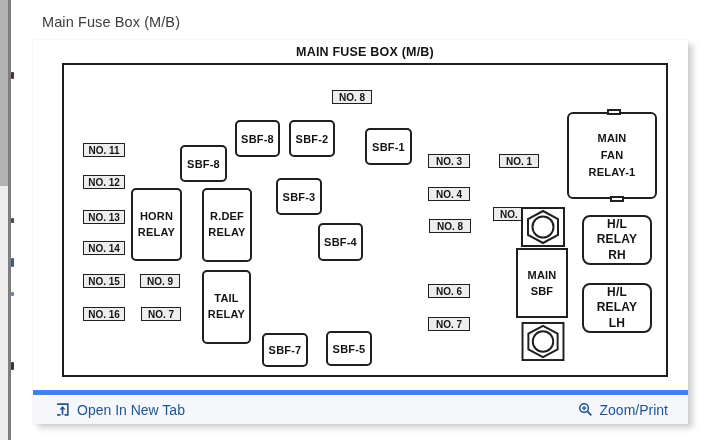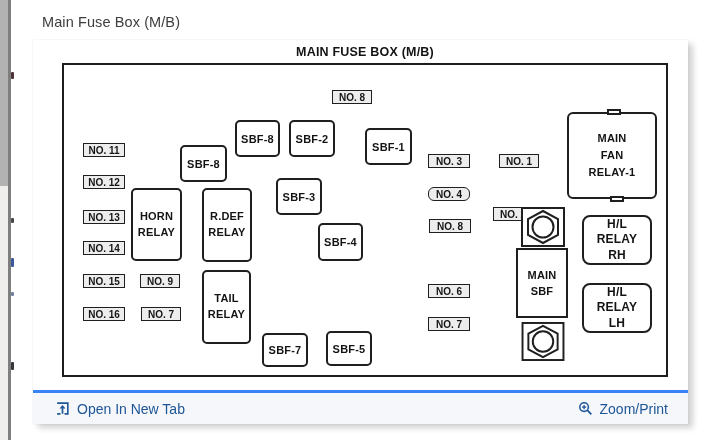--- a/index.html
+++ b/index.html
@@ -57,21 +57,21 @@
   .mainsbf-box{font-size:11px;line-height:1.5;letter-spacing:.2px;z-index:2;}
   .bolt-box{z-index:1;}
   .bolt-box svg{display:block;width:100%;height:100%;}
   .tab{position:absolute;box-sizing:border-box;border:2px solid #1f1f1f;background:#fff;width:14px;height:6px;}
   .tab-top{top:-5px;left:38px;}
   .tab-bottom{bottom:-5px;left:41px;}
 
   
   .footer{
     position:absolute;left:0;bottom:0;width:655px;height:34px;
-    background:#f5f7fa;border-top:3px solid #3b82f6;box-sizing:border-box;
+    background:#f5f7fa;border-top:5px solid #3b82f6;box-sizing:border-box;
     display:flex;align-items:center;justify-content:space-between;
     padding:0 20px 0 22px;
   }
   .flink{
     display:flex;align-items:center;gap:7px;
     color:#1d5596;font-size:14px;cursor:pointer;text-decoration:none;
   }
   .flink svg{display:block;}
 </style>
 </head>
@@ -97,21 +97,21 @@
       <div class="box sbf-box" style="left: 256px; top: 80px; width: 46px; height: 37px;">SBF-2</div>
       <div class="box sbf-box" style="left: 332px; top: 88px; width: 47px; height: 37px;">SBF-1</div>
       <div class="box no-box" style="left: 50px; top: 103px; width: 42px; height: 14px; text-align: right;">NO. 11</div>
       <div class="box sbf-box" style="left: 147px; top: 105px; width: 47px; height: 37px;">SBF-8</div>
       <div class="box no-box" style="left: 395px; top: 114px; width: 42px; height: 14px;">NO. 3</div>
       <div class="box no-box" style="left: 460px; top: 114px; width: 40px; height: 14px; margin-left: 6px;">NO. 1</div>
       <div class="box bigrelay-box" style="left: 534px; top: 72px; width: 90px; height: 87px;">MAIN
 FAN
 RELAY-1<div class="tab tab-top"></div><div class="tab tab-bottom"></div></div>
       <div class="box no-box" style="left: 50px; top: 135px; width: 42px; height: 14px;">NO. 12</div>
-      <div class="box no-box" style="left: 395px; top: 147px; width: 42px; height: 14px; border-radius: 6px;">NO. 4</div>
+      <div class="box no-box" style="left: 395px; top: 147px; width: 42px; height: 14px;">NO. 4</div>
       <div class="box no-box" style="left: 460px; top: 147px; width: 40px; height: 14px; margin-top: 20px;">NO. 2</div>
       <div class="box sbf-box" style="left: 243px; top: 138px; width: 46px; height: 37px;">SBF-3</div>
       <div class="box no-box" style="left: 50px; top: 170px; width: 42px; height: 14px;">NO. 13</div>
       <div class="box relay-box" style="left: 98px; top: 148px; width: 51px; height: 73px;">HORN
 RELAY</div>
       <div class="box relay-box" style="left: 169px; top: 148px; width: 50px; height: 74px;">R.DEF
 RELAY</div>
       <div class="box no-box" style="left: 396px; top: 179px; width: 42px; height: 14px;">NO. 8</div>
       <div class="box hl-box" style="left: 549px; top: 175px; width: 70px; height: 50px;">H/L
 RELAY

